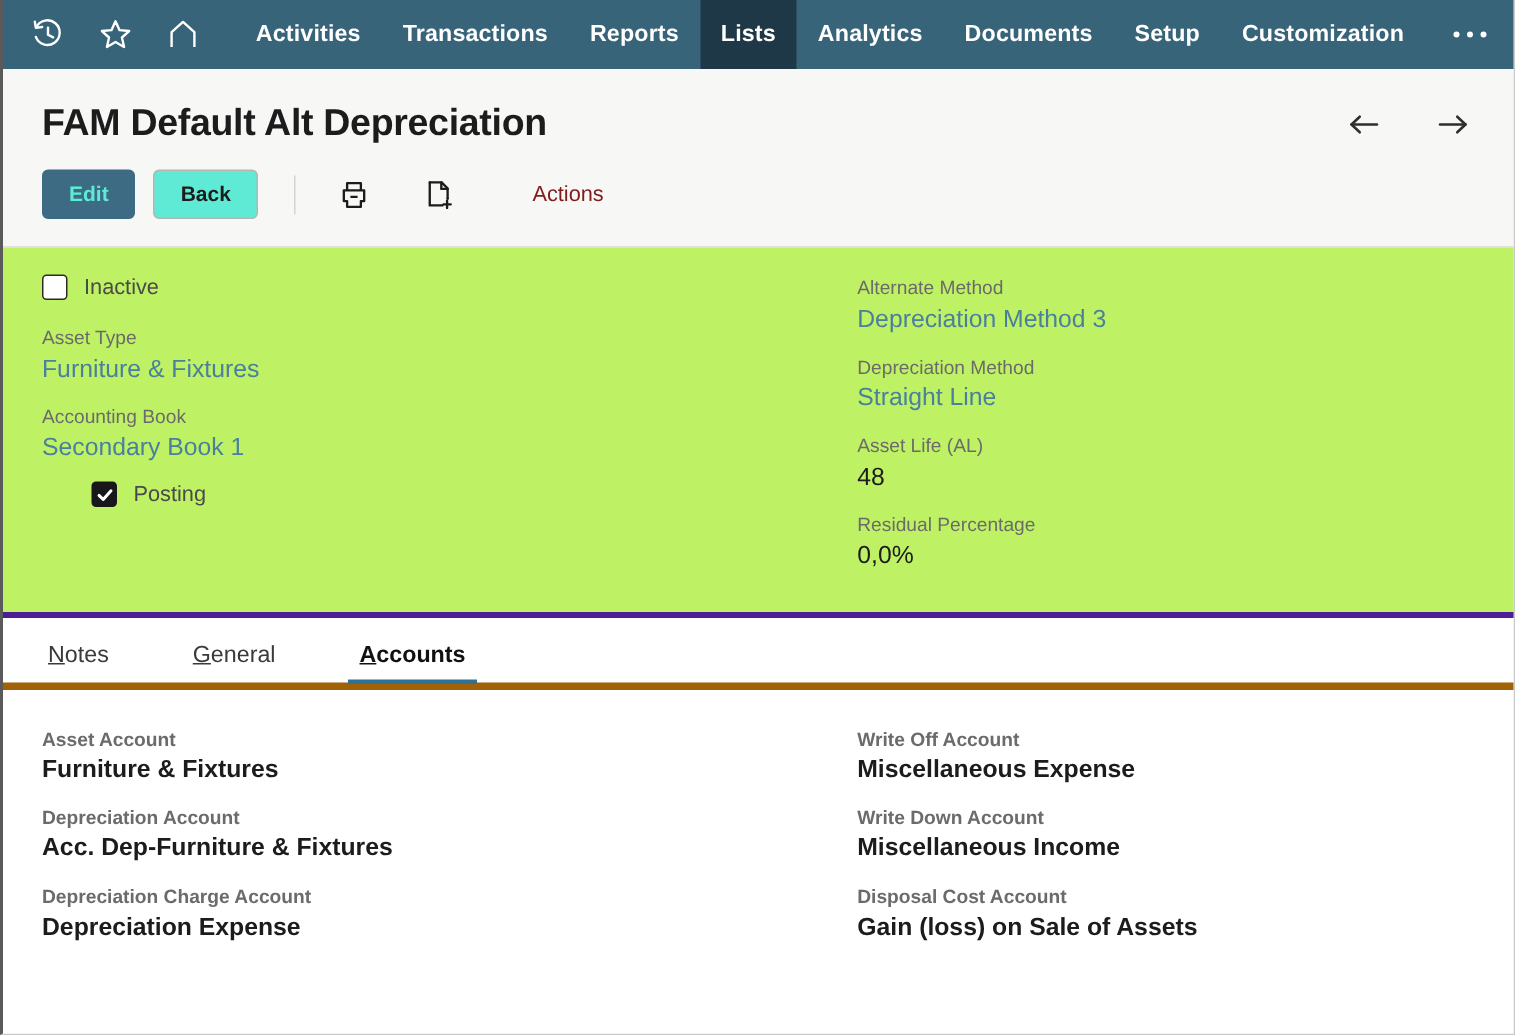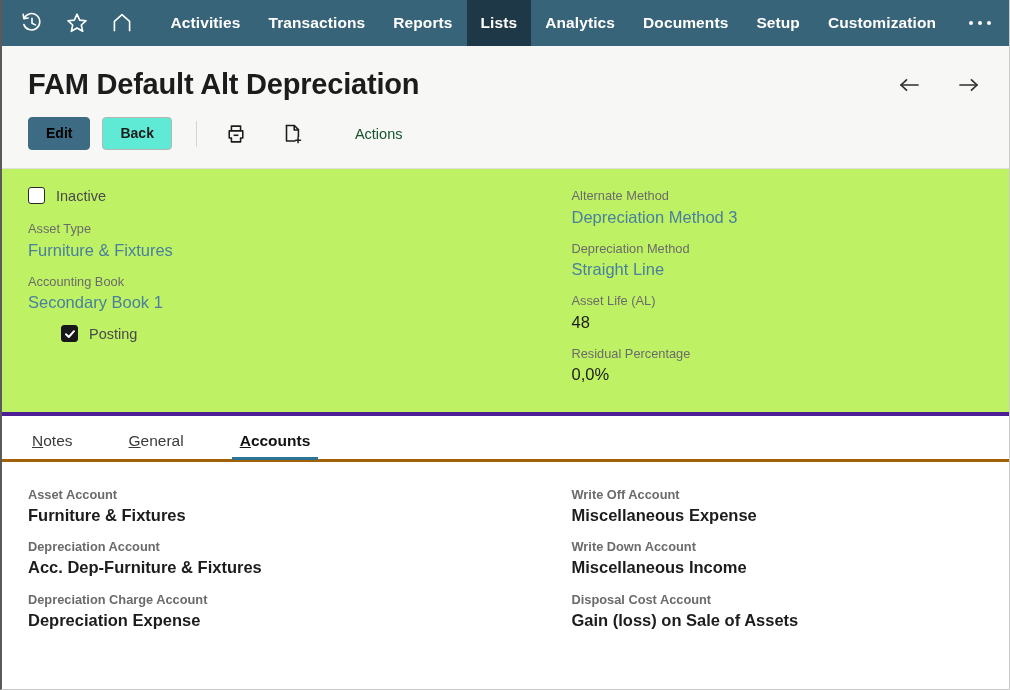--- a/index.html
+++ b/index.html
@@ -89,21 +89,21 @@
     border-bottom: 1px solid #e0e0dd;
     padding: 0;
   }
   .title-row {
     display: flex;
     align-items: center;
     justify-content: space-between;
     padding: 22px 24px 0 26px;
   }
   .page-title {
-    font-size: 29px;
+    font-size: 25px;
     font-weight: bold;
     color: #1c1c1c;
     letter-spacing: -0.2px;
     margin: 0;
   }
   .nav-arrows {
     display: flex;
     align-items: center;
     gap: 36px;
     padding-right: 4px;
@@ -128,21 +128,21 @@
     font-size: 14px;
     font-weight: bold;
     border-radius: 4px;
     padding: 8px 17px;
     cursor: pointer;
     line-height: 1.1;
     white-space: nowrap;
   }
   .btn-primary {
     background: #3c6b83;
-    color: #000000;
+    color: #5eead4;
     border: 1px solid #3c6b83;
     margin-right: 12px;
   }
   .btn-secondary {
     background: #5eead4;
     color: #1c1c1c;
     border: 1px solid #b5b5b2;
   }
   .tb-sep {
     width: 1px;
@@ -154,21 +154,21 @@
     width: 34px;
     height: 30px;
     display: flex;
     align-items: center;
     justify-content: center;
     cursor: pointer;
     margin-right: 22px;
   }
   .tb-text {
     font-size: 14.5px;
-    color: #14532d;
+    color: #7f1d1d;
     cursor: pointer;
     margin-left: 24px;
     white-space: nowrap;
   }
 
   
   .summary {
     background: #bef264;
     border-bottom: 4px solid #4c1d95;
     display: flex;
@@ -229,21 +229,21 @@
     color: #4a7f9e;
     cursor: pointer;
   }
 
   
   .tabs-bar {
     background: #ffffff;
     display: flex;
     align-items: flex-end;
     padding: 16px 26px 0 26px;
-    border-bottom: 3px solid #a16207;
+    border-bottom: 5px solid #a16207;
   }
   .tab {
     font-size: 15.5px;
     color: #3a3a3a;
     padding: 0 4px 9px 4px;
     margin-right: 48px;
     cursor: pointer;
     position: relative;
     white-space: nowrap;
   }

